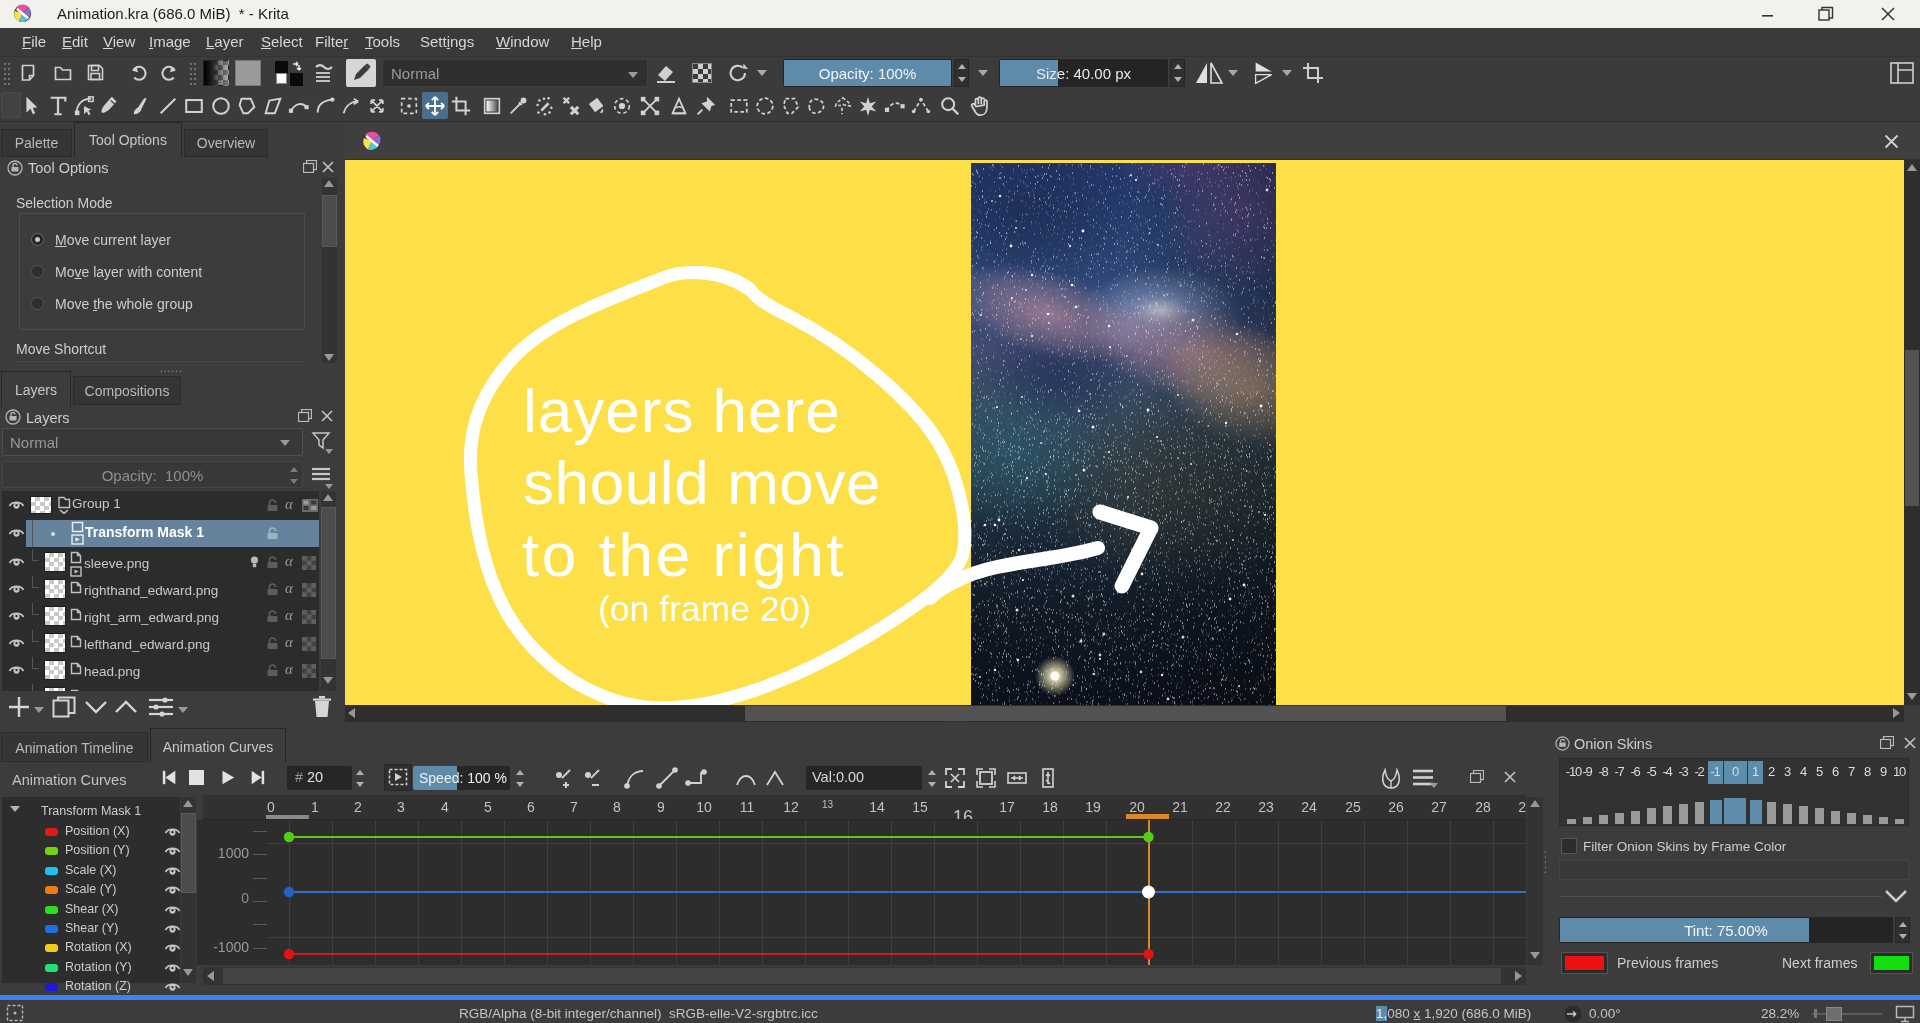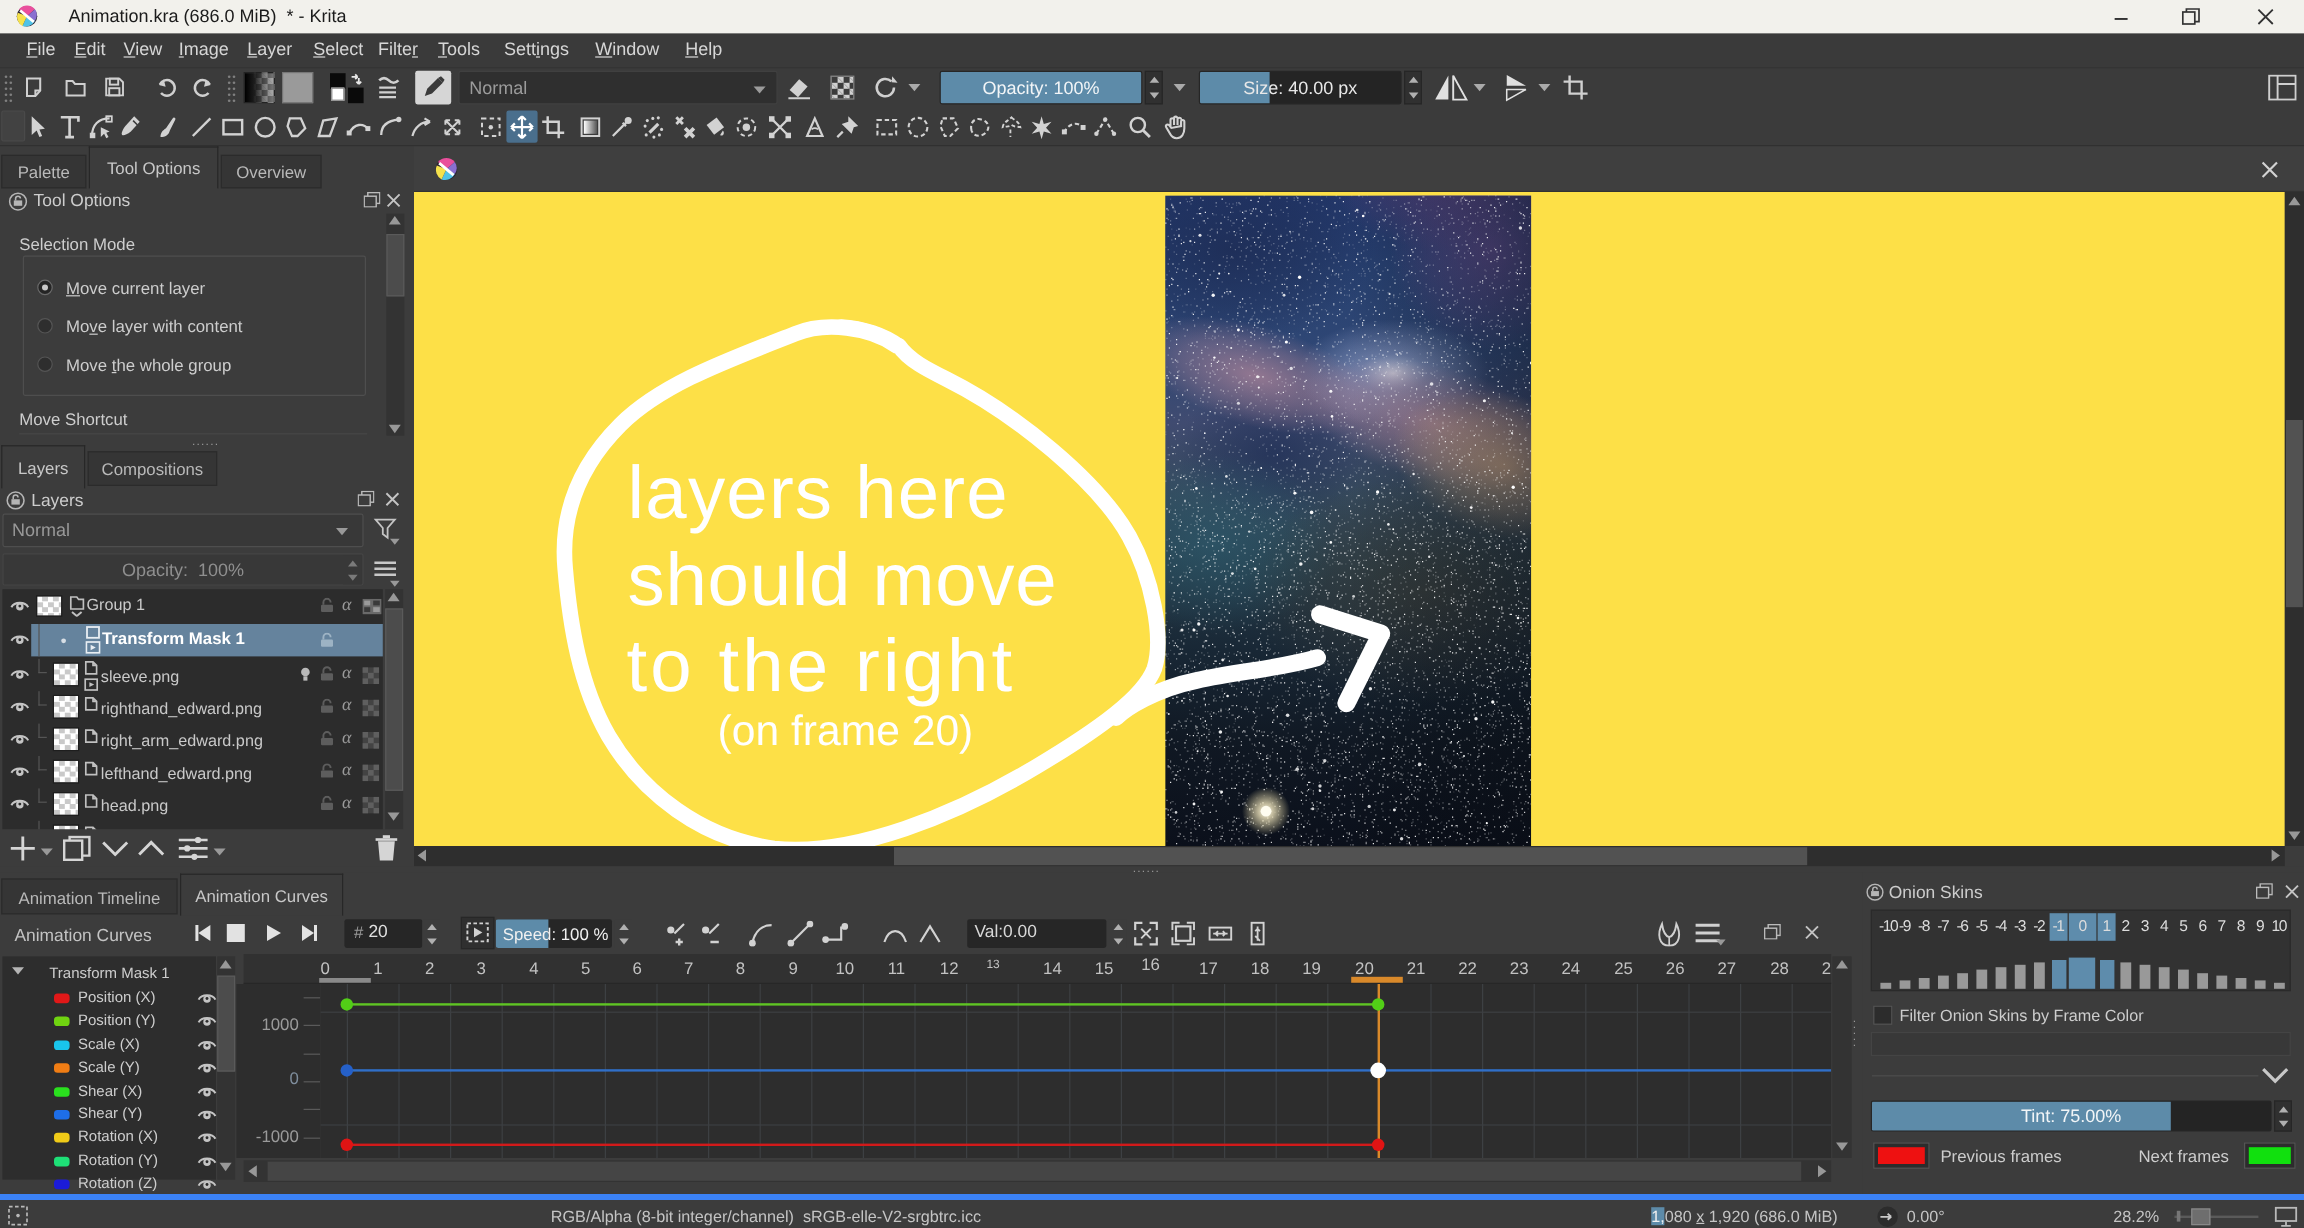--- a/index.html
+++ b/index.html
@@ -1165,21 +1165,21 @@
       <span style="position:absolute;left:316px;top:4px;width:24px;text-align:center;color:#c2c2c2;font-size:14px">6</span>
       <span style="position:absolute;left:359px;top:4px;width:24px;text-align:center;color:#c2c2c2;font-size:14px">7</span>
       <span style="position:absolute;left:402px;top:4px;width:24px;text-align:center;color:#c2c2c2;font-size:14px">8</span>
       <span style="position:absolute;left:446px;top:4px;width:24px;text-align:center;color:#c2c2c2;font-size:14px">9</span>
       <span style="position:absolute;left:489px;top:4px;width:24px;text-align:center;color:#c2c2c2;font-size:14px">10</span>
       <span style="position:absolute;left:532px;top:4px;width:24px;text-align:center;color:#c2c2c2;font-size:14px">11</span>
       <span style="position:absolute;left:576px;top:4px;width:24px;text-align:center;color:#c2c2c2;font-size:14px">12</span>
       <span style="position:absolute;left:619px;top:4px;width:24px;color:#c2c2c2;font-size:10px">13</span>
       <span style="position:absolute;left:662px;top:4px;width:24px;text-align:center;color:#c2c2c2;font-size:14px">14</span>
       <span style="position:absolute;left:705px;top:4px;width:24px;text-align:center;color:#c2c2c2;font-size:14px">15</span>
-      <span style="position:absolute;left:748px;top:0;width:24px;text-align:left;color:#c2c2c2;font-size:14px">16</span>
+      <span style="position:absolute;left:748px;top:12px;width:24px;text-align:center;color:#c2c2c2;font-size:18px">16</span>
       <span style="position:absolute;left:792px;top:4px;width:24px;text-align:center;color:#c2c2c2;font-size:14px">17</span>
       <span style="position:absolute;left:835px;top:4px;width:24px;text-align:center;color:#c2c2c2;font-size:14px">18</span>
       <span style="position:absolute;left:878px;top:4px;width:24px;text-align:center;color:#c2c2c2;font-size:14px">19</span>
       <span style="position:absolute;left:922px;top:4px;width:24px;text-align:center;color:#c2c2c2;font-size:14px">20</span>
       <span style="position:absolute;left:965px;top:4px;width:24px;text-align:center;color:#c2c2c2;font-size:14px">21</span>
       <span style="position:absolute;left:1008px;top:4px;width:24px;text-align:center;color:#c2c2c2;font-size:14px">22</span>
       <span style="position:absolute;left:1051px;top:4px;width:24px;text-align:center;color:#c2c2c2;font-size:14px">23</span>
       <span style="position:absolute;left:1094px;top:4px;width:24px;text-align:center;color:#c2c2c2;font-size:14px">24</span>
       <span style="position:absolute;left:1138px;top:4px;width:24px;text-align:center;color:#c2c2c2;font-size:14px">25</span>
       <span style="position:absolute;left:1181px;top:4px;width:24px;text-align:center;color:#c2c2c2;font-size:14px">26</span>

